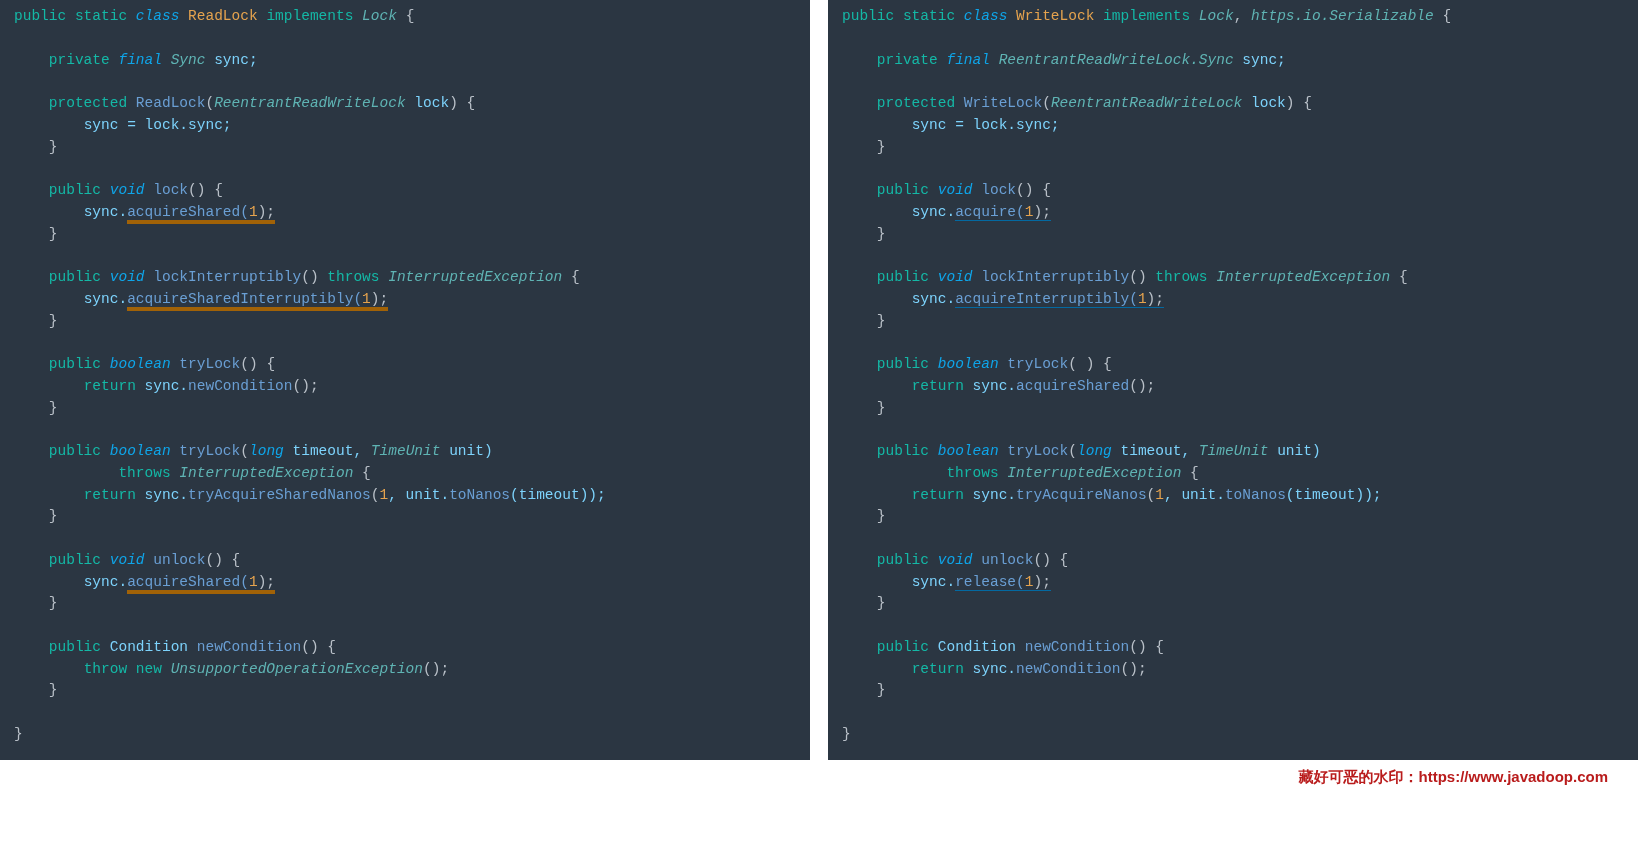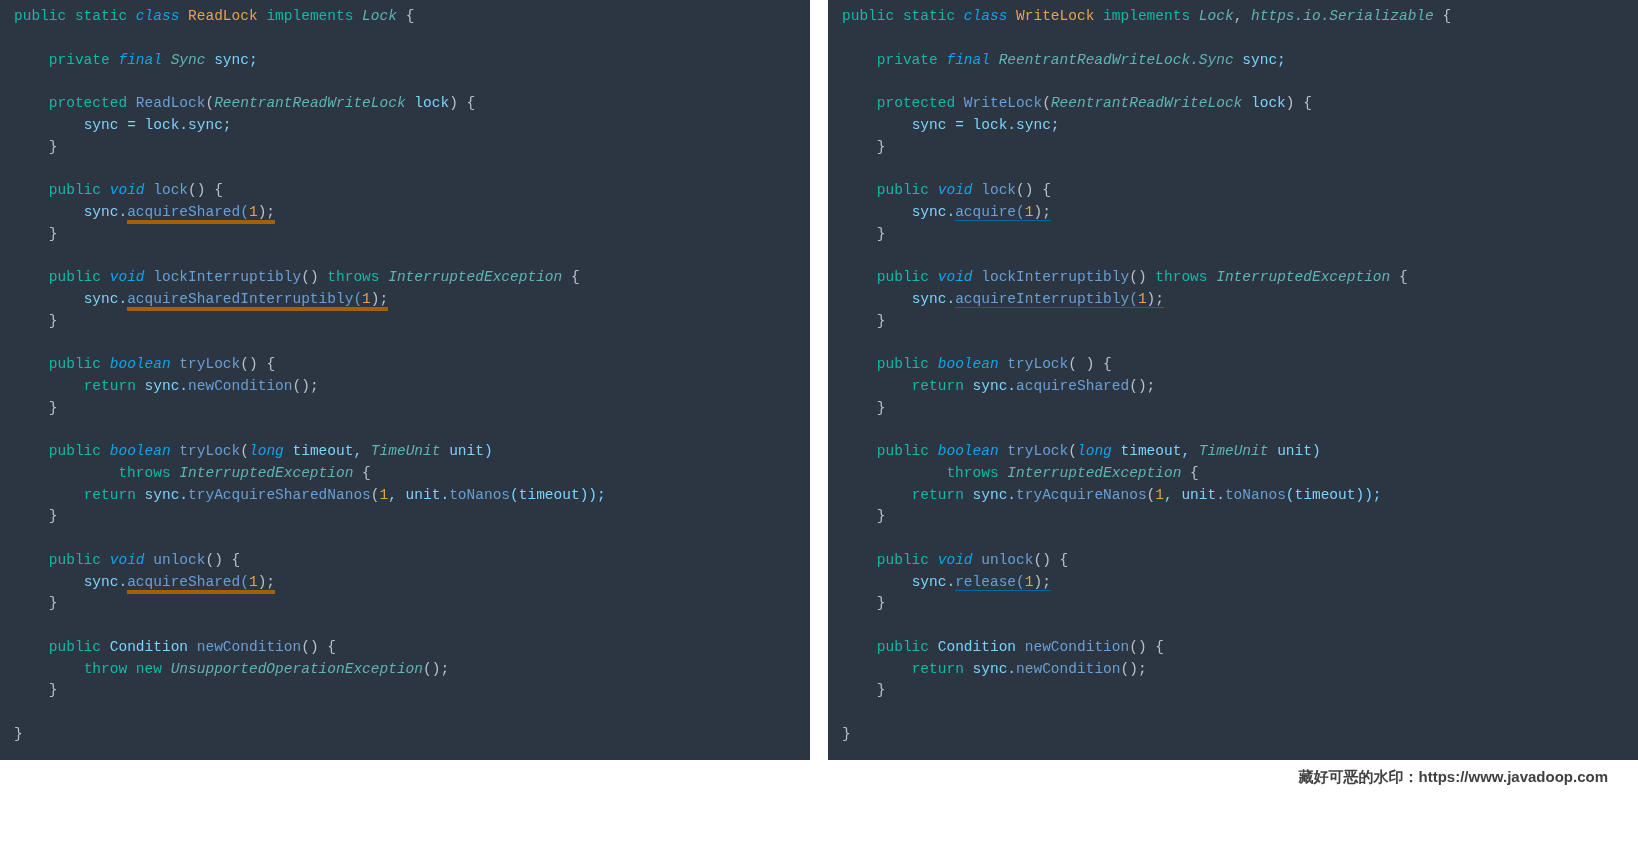--- a/index.html
+++ b/index.html
@@ -32,21 +32,21 @@
   .method    { color: #6a9fd4; } 
   .num       { color: #e5a34e; }
   .brace     { color: #b9c0c8; }
   .orangeU   { border-bottom: 1px solid #0369a1; }
   .tealU     { border-bottom: 4px solid #a16207; }
   .footer {
     text-align: right;
     padding: 6px 30px 4px 0;
     font-family: -apple-system, "PingFang SC", "Microsoft YaHei", sans-serif;
     font-size: 15px;
-    color: #404040;
+    color: #b91c1c;
     font-weight: 600;
   }
 </style>
 </head>
 <body>
 
 <div class="container">
 
 <div class="code-panel"><span class="kw-red">public</span> <span class="kw-red">static</span> <span class="kw-ital">class</span> <span class="clsname">ReadLock</span> <span class="kw-red">implements</span> <span class="type">Lock</span> <span class="brace">{</span>
 

